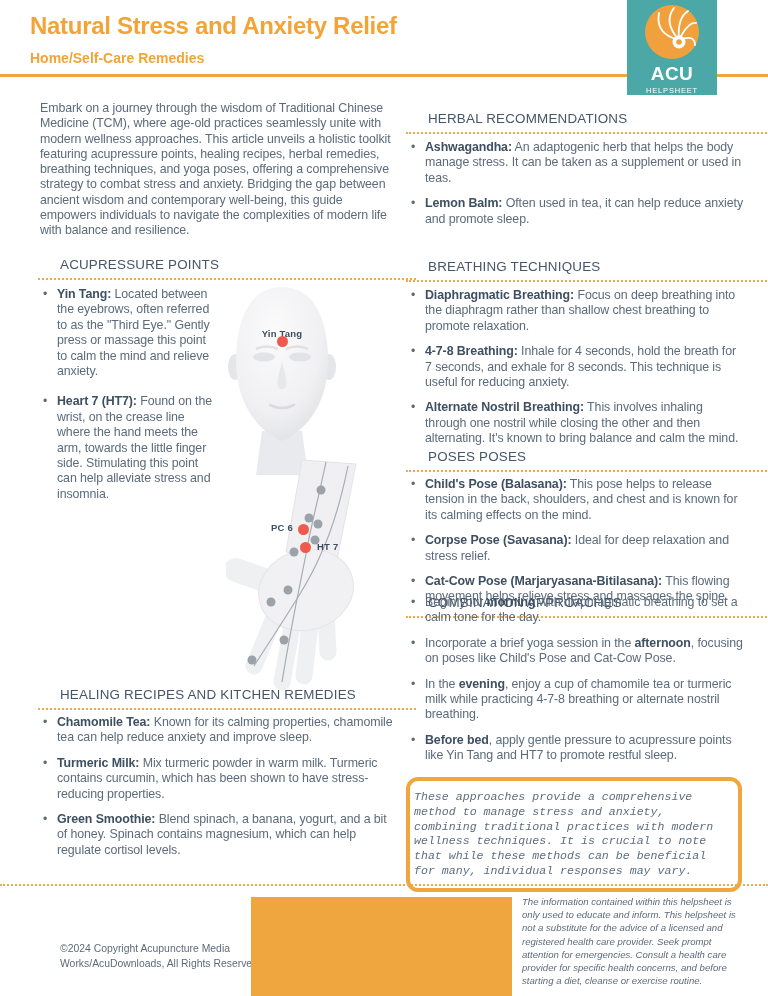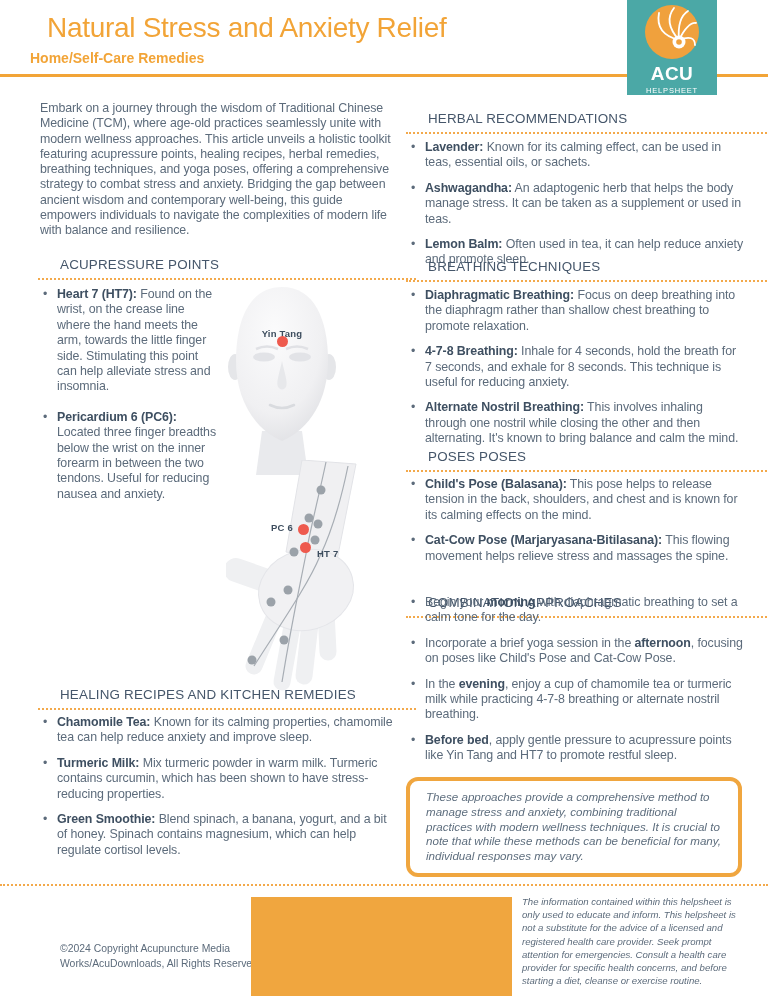--- a/index.html
+++ b/index.html
@@ -1,21 +1,21 @@
 <!DOCTYPE html>
 <html><head>
 <meta charset="utf-8">
 <style>
   html,body{margin:0;padding:0;}
   body{font-family:"Liberation Sans", sans-serif;}
   .page{position:relative;width:768px;height:996px;background:#ffffff;overflow:hidden;}
   .abs{position:absolute;}
 
   
-  .title{left:47px;top:12px;font-size:28px;font-weight:400;letter-spacing:-0.3px;color:#F2A437;}
+  .title{left:30px;top:12px;font-size:24px;font-weight:700;letter-spacing:-0.3px;color:#F2A437;}
   .subtitle{left:30px;top:50px;font-size:14px;font-weight:700;color:#F2A437;}
   .rule{left:0;top:74px;width:768px;height:3px;background:#F2A437;}
   .logo-block{left:627px;top:0;width:90px;height:95px;background:#4BA8A6;display:flex;flex-direction:column;align-items:center;z-index:5;}
   .logo-acu{color:#fff;font-size:19px;font-weight:800;letter-spacing:0.5px;line-height:1;margin-top:-2px;}
   .logo-sub{color:#fff;font-size:7.5px;font-weight:400;letter-spacing:0.8px;margin-top:3px;}
 
   
   .body-text{font-size:12.4px;line-height:15.3px;letter-spacing:-0.1px;color:#5C6B7B;}
   .intro{left:40px;top:101px;width:362px;}
   .sec-head{font-size:13.4px;letter-spacing:0.2px;color:#45566A;padding:0 0 6px 22px;border-bottom:2px dotted #F3A94B;}
@@ -36,21 +36,21 @@
   
   .herb-head{left:406px;top:111px;width:339px;}
   .herb-list{left:408px;top:140px;width:337px;}
   .breath-head{left:406px;top:259px;width:339px;}
   .breath-list{left:408px;top:288px;width:337px;}
   .yoga-head{left:406px;top:449px;width:339px;}
   .yoga-list{left:408px;top:477px;width:337px;}
   .comb-head{left:406px;top:595px;width:339px;}
   .comb-list{left:408px;top:595px;width:337px;}
 
-  .note-box{left:406px;top:777px;width:336px;box-sizing:border-box;border:4px solid #F0A63F;border-radius:12px;padding:9px 16px;font-size:11.6px;font-style:italic;line-height:14.8px;color:#5E6E7E;background:#fff;}
+  .note-box{left:406px;top:777px;width:336px;box-sizing:border-box;border:4px solid #F0A63F;border-radius:12px;padding:9px 4px;font-size:11.6px;font-style:italic;line-height:14.8px;color:#5E6E7E;background:#fff;font-family:Liberation Mono, monospace;}
 
   .separator{left:0;top:884px;width:768px;border-top:2px dotted #F3A94B;}
 
   
   .head-img{left:226px;top:283px;width:112px;height:192px;}
   .hand-img{left:226px;top:460px;width:172px;height:232px;}
   .point-dot{position:absolute;width:11px;height:11px;border-radius:50%;background:#EE5A4E;}
   .point-label{position:absolute;font-size:9.5px;font-weight:700;color:#3D4D5E;letter-spacing:0.2px;}
 
   
@@ -82,22 +82,22 @@
       </svg>
     </span>
     <div class="logo-acu">ACU</div>
     <div class="logo-sub">HELPSHEET</div>
   </div>
 
   <div class="abs body-text intro">Embark on a journey through the wisdom of Traditional Chinese Medicine (TCM), where age-old practices seamlessly unite with modern wellness approaches. This article unveils a holistic toolkit featuring acupressure points, healing recipes, herbal remedies, breathing techniques, and yoga poses, offering a comprehensive strategy to combat stress and anxiety. Bridging the gap between ancient wisdom and contemporary well-being, this guide empowers individuals to navigate the complexities of modern life with balance and resilience.</div>
 
   <div class="abs sec-head acu-head">ACUPRESSURE POINTS</div>
   <ul class="abs blist gap acu-list">
+    <li><b>Yin Tang:</b><span> Located between the eyebrows, often referred to as the "Third Eye." Gently press or massage this point to calm the mind and relieve anxiety.</span></li>
     <li><b>Heart 7 (HT7):</b><span> Found on the wrist, on the crease line where the hand meets the arm, towards the little finger side. Stimulating this point can help alleviate stress and insomnia.</span></li>
-    <li><b>Pericardium 6 (PC6):</b><span> Located three finger breadths below the wrist on the inner forearm in between the two tendons. Useful for reducing nausea and anxiety.</span></li>
   </ul>
 
   <div class="abs head-img">
     <svg width="112" height="192" viewBox="0 0 112 192">
       <defs>
         <radialGradient id="hg" cx="42%" cy="30%" r="80%">
           <stop offset="0" stop-color="#fbfbfc"></stop>
             <stop offset="0.65" stop-color="#f0f0f2"></stop>
             <stop offset="1" stop-color="#dcdde1"></stop>
         </radialGradient>
@@ -140,47 +140,47 @@
         <circle cx="68" cy="92" r="4.5"></circle>
         <circle cx="62" cy="130" r="4.5"></circle>
         <circle cx="45" cy="142" r="4.5"></circle>
         <circle cx="58" cy="180" r="4.5"></circle>
         <circle cx="26" cy="200" r="4.5"></circle>
       </g>
     </svg>
     <span class="point-label" style="left:17px;top:62px;width:50px;text-align:right;">PC 6</span>
     <span class="point-dot" style="left:72px;top:64px;"></span>
     <span class="point-dot" style="left:74px;top:82px;"></span>
-    <span class="point-label" style="left:91px;top:88px;width:50px;">HT 7</span>
+    <span class="point-label" style="left:91px;top:81px;width:50px;">HT 7</span>
   </div>
 
   <div class="abs sec-head recipes-head">HEALING RECIPES AND KITCHEN REMEDIES</div>
   <ul class="abs blist tight recipes-list">
     <li><b>Chamomile Tea:</b><span> Known for its calming properties, chamomile tea can help reduce anxiety and improve sleep.</span></li>
     <li><b>Turmeric Milk:</b><span> Mix turmeric powder in warm milk. Turmeric contains curcumin, which has been shown to have stress-reducing properties.</span></li>
     <li><b>Green Smoothie:</b><span> Blend spinach, a banana, yogurt, and a bit of honey. Spinach contains magnesium, which can help regulate cortisol levels.</span></li>
   </ul>
 
   <div class="abs sec-head herb-head">HERBAL RECOMMENDATIONS</div>
   <ul class="abs blist tight herb-list">
-    <li><b>Lavender:</b><span> Known for its calming effect, can be used in teas, essential oils, or sachets.</span></li>
     <li><b>Ashwagandha:</b><span> An adaptogenic herb that helps the body manage stress. It can be taken as a supplement or used in teas.</span></li>
     <li><b>Lemon Balm:</b><span> Often used in tea, it can help reduce anxiety and promote sleep.</span></li>
   </ul>
 
   <div class="abs sec-head breath-head">BREATHING TECHNIQUES</div>
   <ul class="abs blist tight breath-list">
     <li><b>Diaphragmatic Breathing:</b><span> Focus on deep breathing into the diaphragm rather than shallow chest breathing to promote relaxation.</span></li>
     <li><b>4-7-8 Breathing:</b><span> Inhale for 4 seconds, hold the breath for 7 seconds, and exhale for 8 seconds. This technique is useful for reducing anxiety.</span></li>
     <li><b>Alternate Nostril Breathing:</b><span> This involves inhaling through one nostril while closing the other and then alternating. It's known to bring balance and calm the mind.</span></li>
   </ul>
 
   <div class="abs sec-head yoga-head">POSES POSES</div>
   <ul class="abs blist tight yoga-list">
     <li><b>Child's Pose (Balasana):</b><span> This pose helps to release tension in the back, shoulders, and chest and is known for its calming effects on the mind.</span></li>
+    <li><b>Corpse Pose (Savasana):</b><span> Ideal for deep relaxation and stress relief.</span></li>
     <li><b>Cat-Cow Pose (Marjaryasana-Bitilasana):</b><span> This flowing movement helps relieve stress and massages the spine.</span></li>
   </ul>
 
   <div class="abs sec-head comb-head">COMBINATION APPROACHES</div>
   <ul class="abs blist tight comb-list">
     <li><span>Begin your </span><b>morning</b><span> with diaphragmatic breathing to set a calm tone for the day.</span></li>
     <li><span>Incorporate a brief yoga session in the </span><b>afternoon</b><span>, focusing on poses like Child's Pose and Cat-Cow Pose.</span></li>
     <li><span>In the </span><b>evening</b><span>, enjoy a cup of chamomile tea or turmeric milk while practicing 4-7-8 breathing or alternate nostril breathing.</span></li>
     <li><span></span><b>Before bed</b><span>, apply gentle pressure to acupressure points like Yin Tang and HT7 to promote restful sleep.</span></li>
   </ul>

